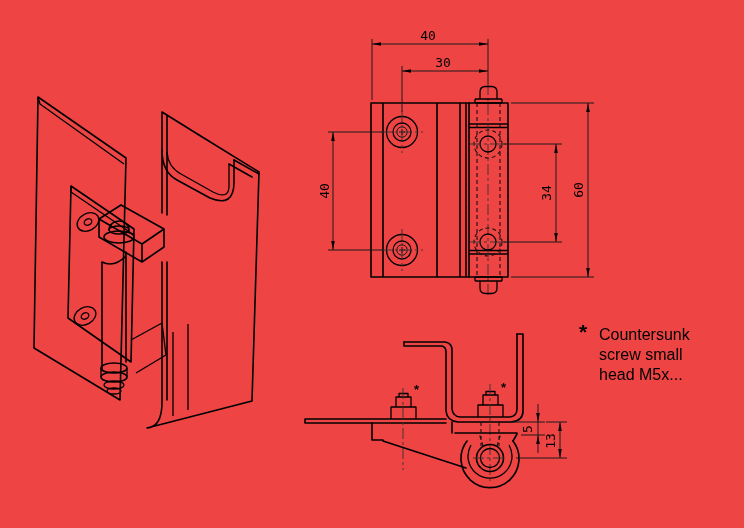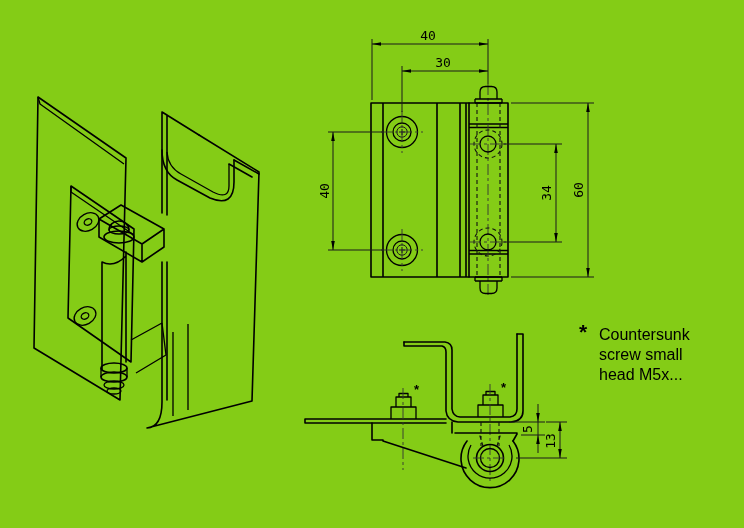--- a/index.html
+++ b/index.html
@@ -1,16 +1,16 @@
 <!DOCTYPE html>
 <html><head>
 <meta charset="utf-8">
 <style>
   html,body{margin:0;padding:0;background:#fff;}
-  #sheet{position:relative;width:744px;height:528px;background:#84cc16;overflow:hidden;
+  #sheet{position:relative;width:744px;height:528px;background:#ef4444;overflow:hidden;
          font-family:"Liberation Sans",sans-serif;text-align:right;}
   svg{position:absolute;left:0;top:0;}
   .obj{fill:none;stroke:#000;stroke-width:1.6;stroke-linejoin:round;stroke-linecap:round;}
   .obj2{fill:none;stroke:#000;stroke-width:1.3;stroke-linejoin:round;}
   .thin{fill:none;stroke:#1a1a1a;stroke-width:1;}
   .dash{fill:none;stroke:#111;stroke-width:1.1;stroke-dasharray:4 3;}
   .cline{fill:none;stroke:#333;stroke-width:0.9;stroke-dasharray:11 3 3 3;}
   .arr{fill:#000;stroke:none;}
   .dimtxt{font-family:"DejaVu Sans Mono",monospace;font-size:13px;fill:#000;}
   .notetxt{font-size:16px;fill:#000;}

